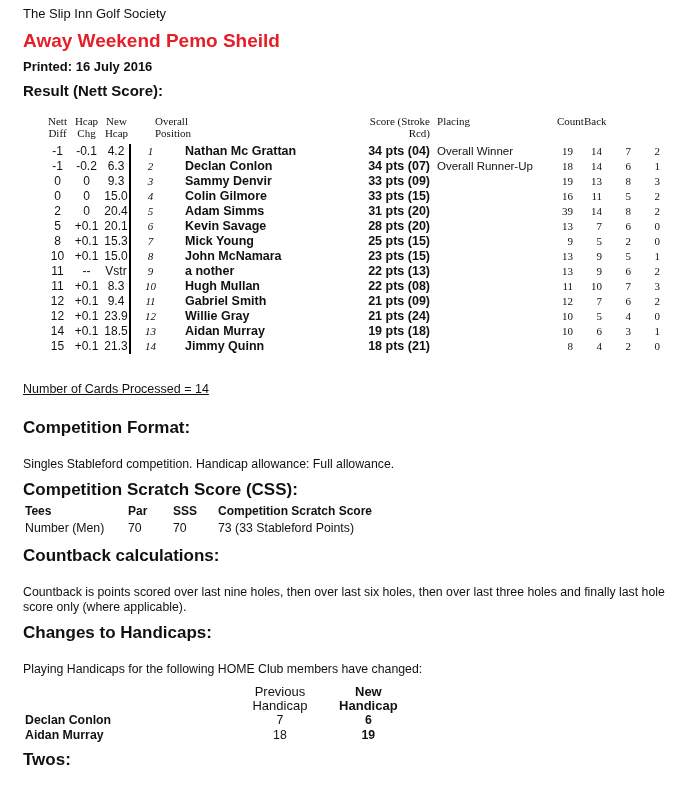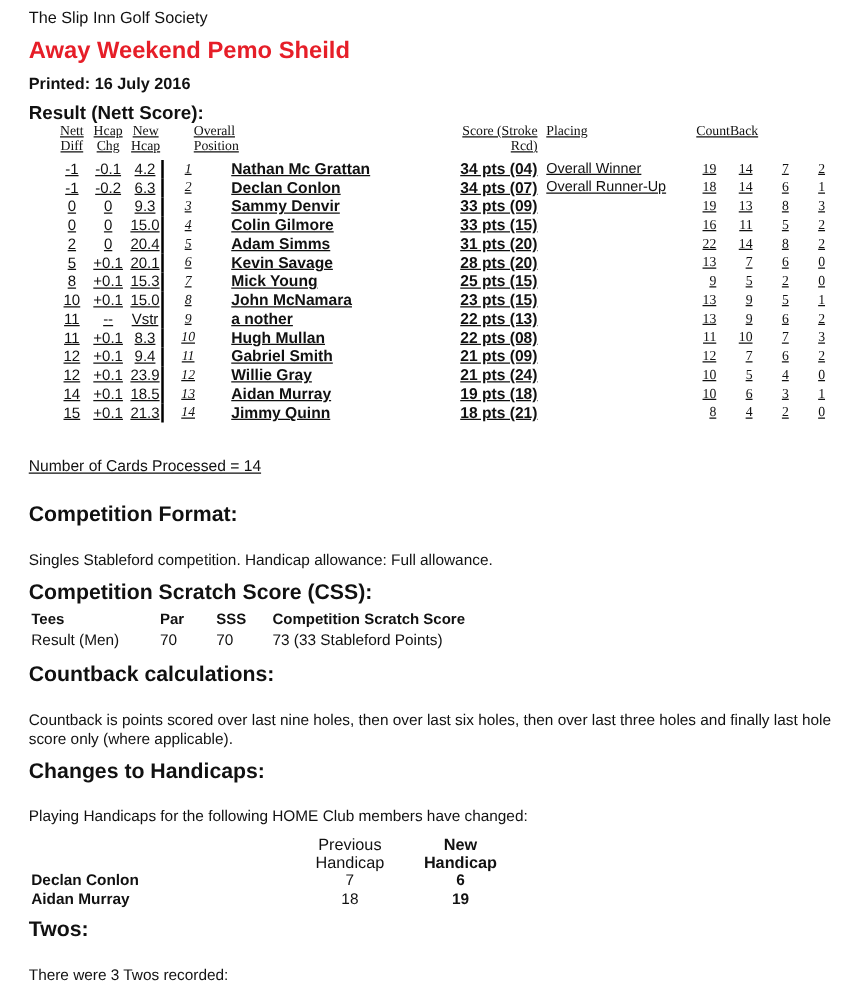--- a/index.html
+++ b/index.html
@@ -12,21 +12,21 @@
 
   .society{font-size:13px;line-height:15px;}
   .title{font-size:19px;line-height:22px;font-weight:bold;color:var(--title-red,#e61e28);margin-top:9px;}
   .printed{font-size:13px;line-height:15px;font-weight:bold;margin-top:7px;}
   .played{font-size:13px;line-height:15px;margin-top:7px;}
   .result-heading{font-size:15px;line-height:17px;font-weight:bold;margin-top:8px;}
 
   table{border-collapse:collapse;table-layout:fixed;}
   td,th{padding:0;vertical-align:top;overflow:hidden;white-space:nowrap;}
 
-  .results{margin-top:0;margin-left:22px;width:616px;text-decoration:underline;}
+  .results{margin-top:16px;margin-left:22px;width:616px;}
   .results th{
     font-family:"Liberation Serif",serif;font-weight:normal;font-size:11px;line-height:12px;
     white-space:pre-line;text-align:center;padding-bottom:5px;vertical-align:top;
   }
   .results th.h-pos{text-align:left;padding-left:25px;}
   .results th.h-score{text-align:right;padding-right:2px;}
   .results th.h-placing{text-align:left;padding-left:5px;}
   .results th.h-cb{text-align:left;padding-left:12px;}
   .results td{height:15px;font-size:12px;line-height:15px;}
   .results td.c{text-align:center;}
@@ -153,21 +153,21 @@
         <td class="cb">2</td>
       </tr>
         <tr>
         <td class="c">2</td>
         <td class="c">0</td>
         <td class="c">20.4</td>
         <td class="pos">5</td>
         <td class="name">Adam Simms</td>
         <td class="score">31 pts (20)</td>
         <td class="placing"></td>
-        <td class="cb">22</td>
+        <td class="cb">39</td>
         <td class="cb">14</td>
         <td class="cb">8</td>
         <td class="cb">2</td>
       </tr>
         <tr>
         <td class="c">5</td>
         <td class="c">+0.1</td>
         <td class="c">20.1</td>
         <td class="pos">6</td>
         <td class="name">Kevin Savage</td>
@@ -299,21 +299,21 @@
         <col>
       </colgroup>
     <tbody>
         <tr>
       <th>Tees</th>
       <th>Par</th>
       <th>SSS</th>
       <th>Competition Scratch Score</th>
     </tr>
     <tr>
-      <td>Result (Men)</td>
+      <td>Number (Men)</td>
       <td>70</td>
       <td>70</td>
       <td>73 (33 Stableford Points)</td>
     </tr>
   </tbody>
     </table>
 
   <div class="sec-heading tight">Countback calculations:</div>
   <div class="body-text">Countback is points scored over last nine holes, then over last six holes, then over last three holes and finally last hole score only (where applicable).</div>
 

